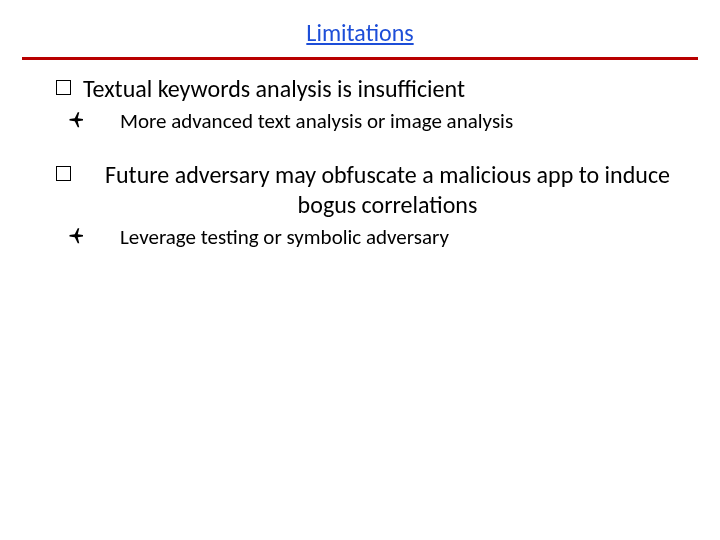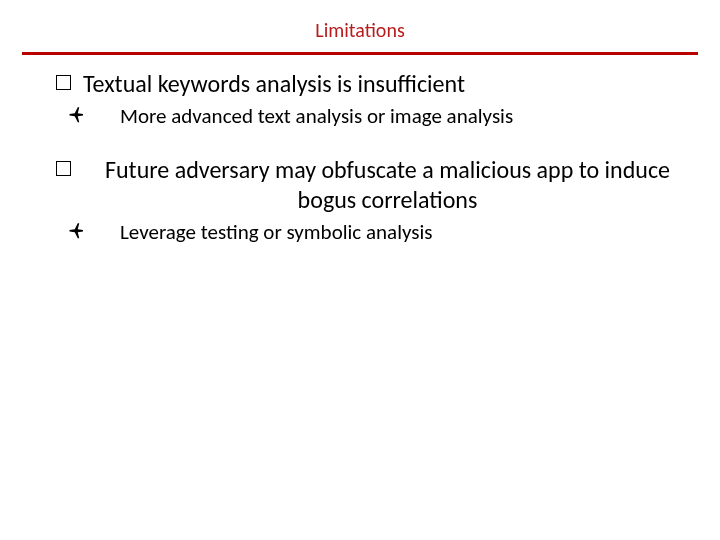--- a/index.html
+++ b/index.html
@@ -9,25 +9,26 @@
     font-family: Calibri, "Segoe UI", Arial, sans-serif;
     color: #000;
     position: relative;
   }
   .slide {
     width: 720px;
     height: 540px;
     padding: 18px 28px 0 28px;
   }
   .title {
-    font-size: 20px;
+    font-size: 24px;
     font-weight: 400;
     text-align: center;
-    color: #b91c1c;
+    color: #1d4ed8;
     padding-bottom: 6px;
+    text-decoration: underline;
   }
   .rule {
     border: none;
     border-top: 3px solid #b80000;
     margin: 4px -6px 14px -6px;
   }
   .content {
     padding-left: 4px;
   }
   .item {
@@ -91,17 +92,17 @@
       <span class="bullet square"></span>
       <span class="text level1">Future adversary may obfuscate a malicious app to induce bogus correlations</span>
     </div>
 
     <div class="item level2">
       <span class="bullet plane">
         <svg width="18" height="18" viewBox="0 0 24 24" fill="#000">
             <path d="M2 12l7-1 4-8h2l-2 8 7 1v2l-7 1 2 8h-2l-4-8-7-1z"></path>
           </svg>
       </span>
-      <span class="text level2">Leverage testing or symbolic analysis</span>
+      <span class="text level2">Leverage testing or symbolic adversary</span>
     </div>
 
   </div>
 </div>
 
 </body></html>

